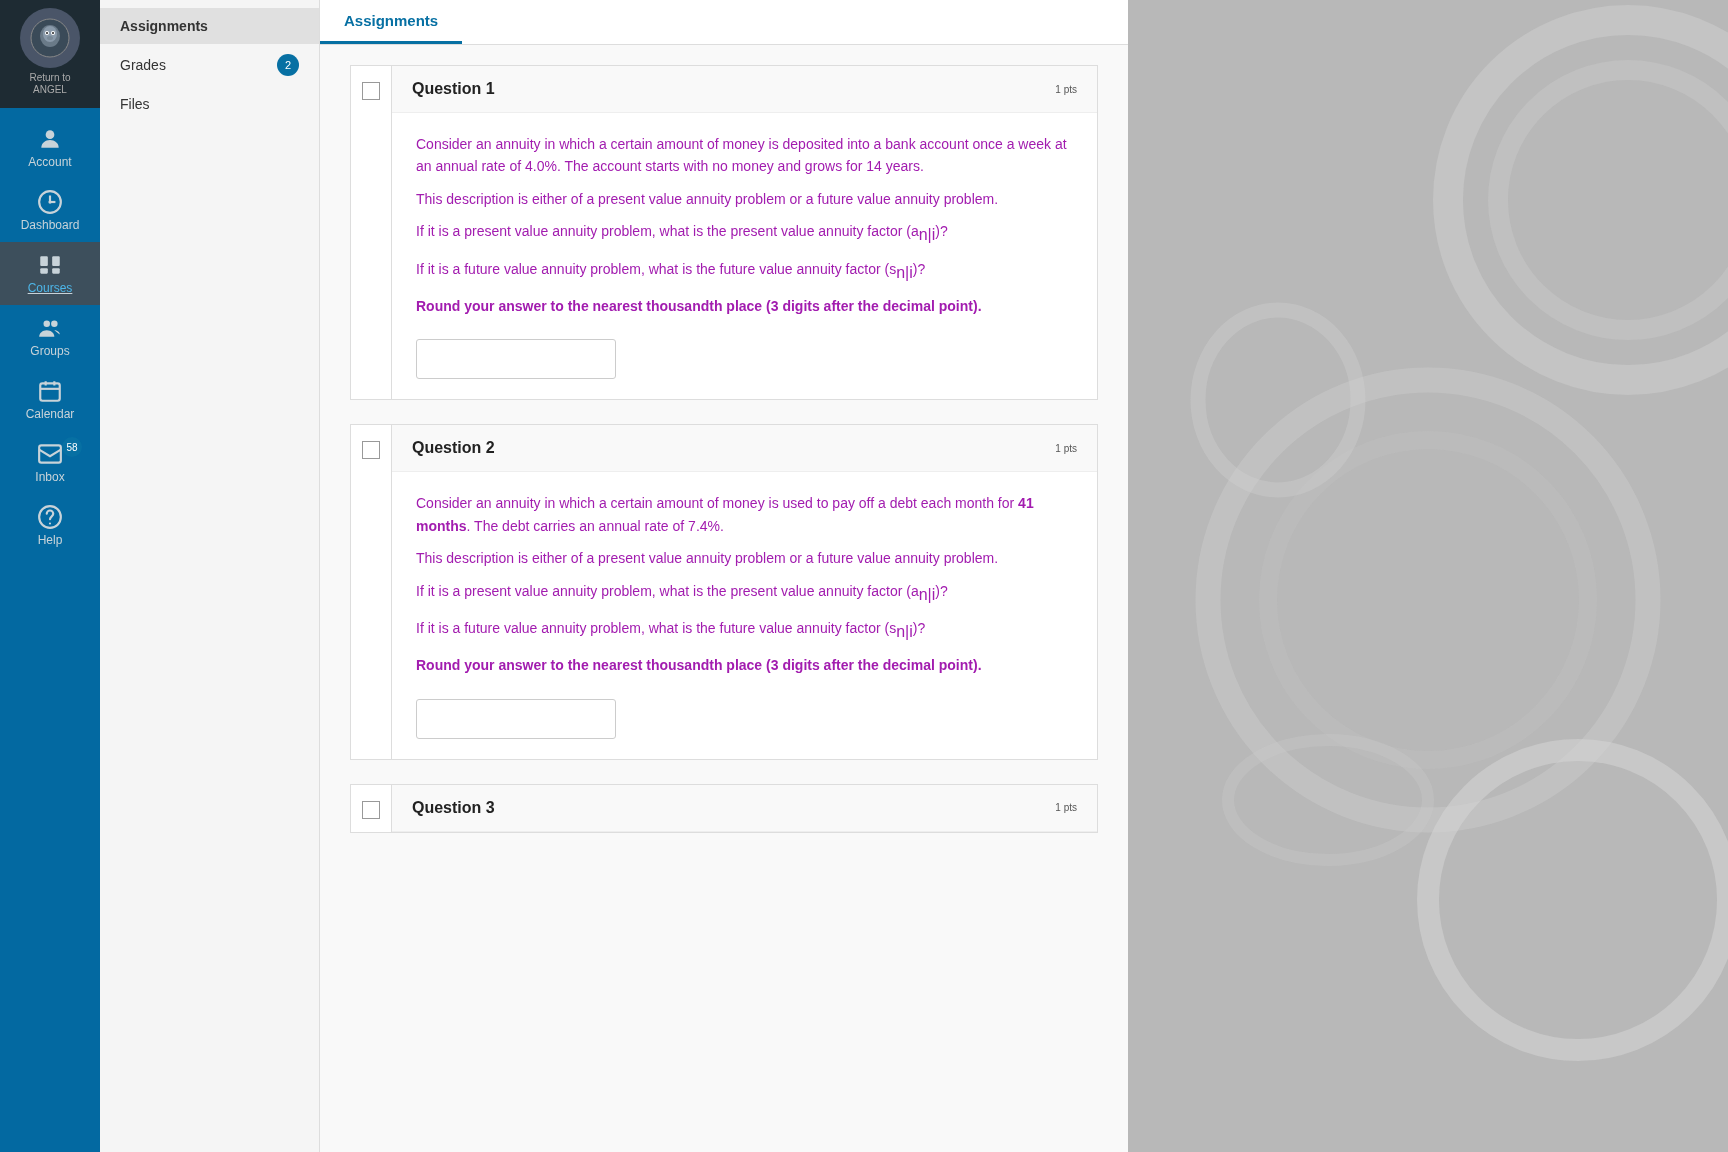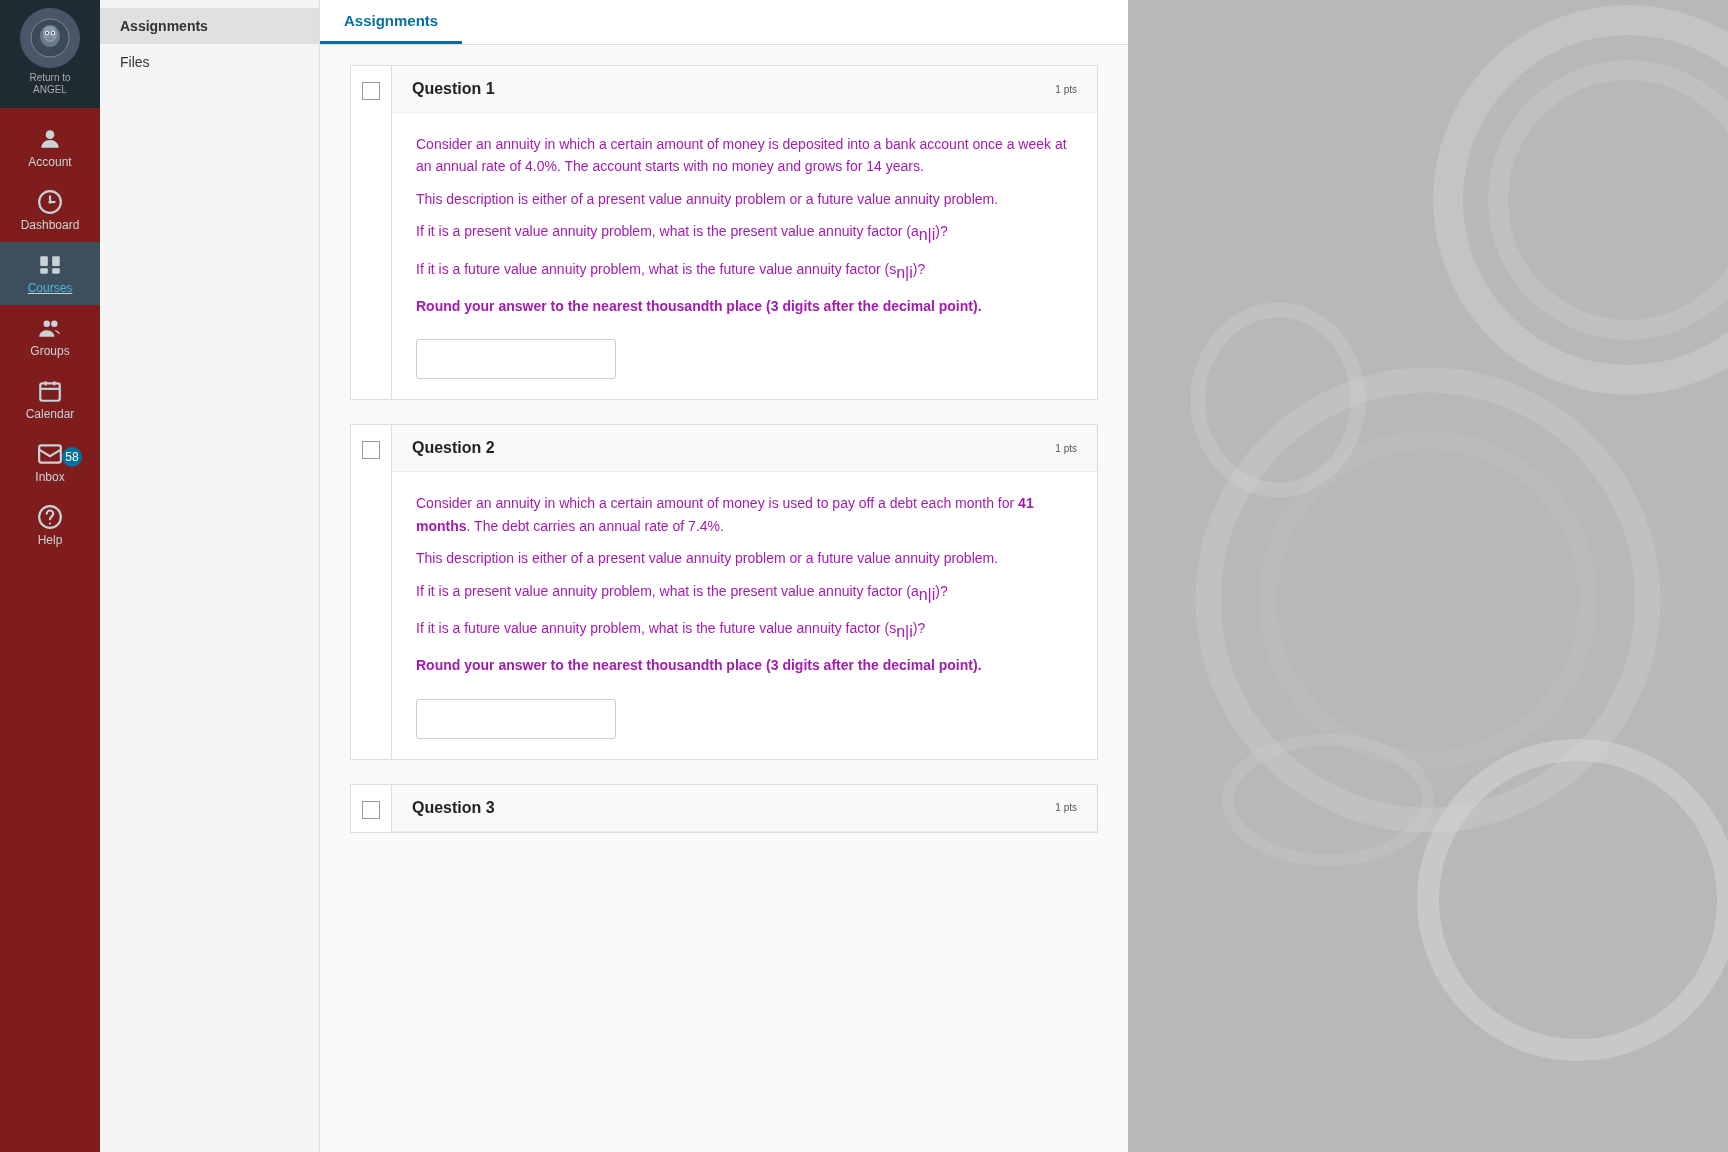--- a/index.html
+++ b/index.html
@@ -1,21 +1,21 @@
 <!DOCTYPE html>
 <html><head>
   <meta charset="utf-8">
   <style>
     * { box-sizing: border-box; margin: 0; padding: 0; }
     body { font-family: Arial, sans-serif; display: flex; height: 100vh; overflow: hidden; background: #ccc; }
 
     
     .sidebar {
       width: 100px;
-      background: #7f1d1d;
+      background: #0369a1;
       display: flex;
       flex-direction: column;
       align-items: center;
       padding: 0;
       flex-shrink: 0;
       z-index: 10;
     }
     .sidebar-top {
       width: 100%;
       background: #1e2b33;
@@ -58,28 +58,28 @@
       width: 100%;
       cursor: pointer;
       color: #c8d3d9;
       font-size: 12px;
       position: relative;
     }
     .sidebar-item.active { background: #3d4f5c; text-decoration: underline; }
     .sidebar-item svg { width: 26px; height: 26px; margin-bottom: 3px; }
     .sidebar-item .badge {
       position: absolute;
-      top: 16px;
+      top: 6px;
       right: 18px;
       background: #0770a3;
       color: white;
       border-radius: 50%;
       width: 20px;
       height: 20px;
-      font-size: 12px;
+      font-size: 10px;
       display: flex;
       align-items: center;
       justify-content: center;
     }
 
     
     .course-nav {
       width: 220px;
       background: #f5f5f5;
       border-right: 1px solid #ddd;
@@ -312,20 +312,24 @@
       </svg>
       <span>Help</span>
     </div>
   </div>
 </div>
 
 <div class="course-nav">
   <div class="course-nav-items">
     <div class="course-nav-item active">
       <span>Assignments</span>
+    </div>
+    <div class="course-nav-item">
+      <span>Grades</span>
+      <div class="grade-badge">2</div>
     </div>
     <div class="course-nav-item">
       <span>Files</span>
     </div>
   </div>
 </div>
 
 <div class="main-content">
   <div class="main-header">
     <div class="main-header-tab">

